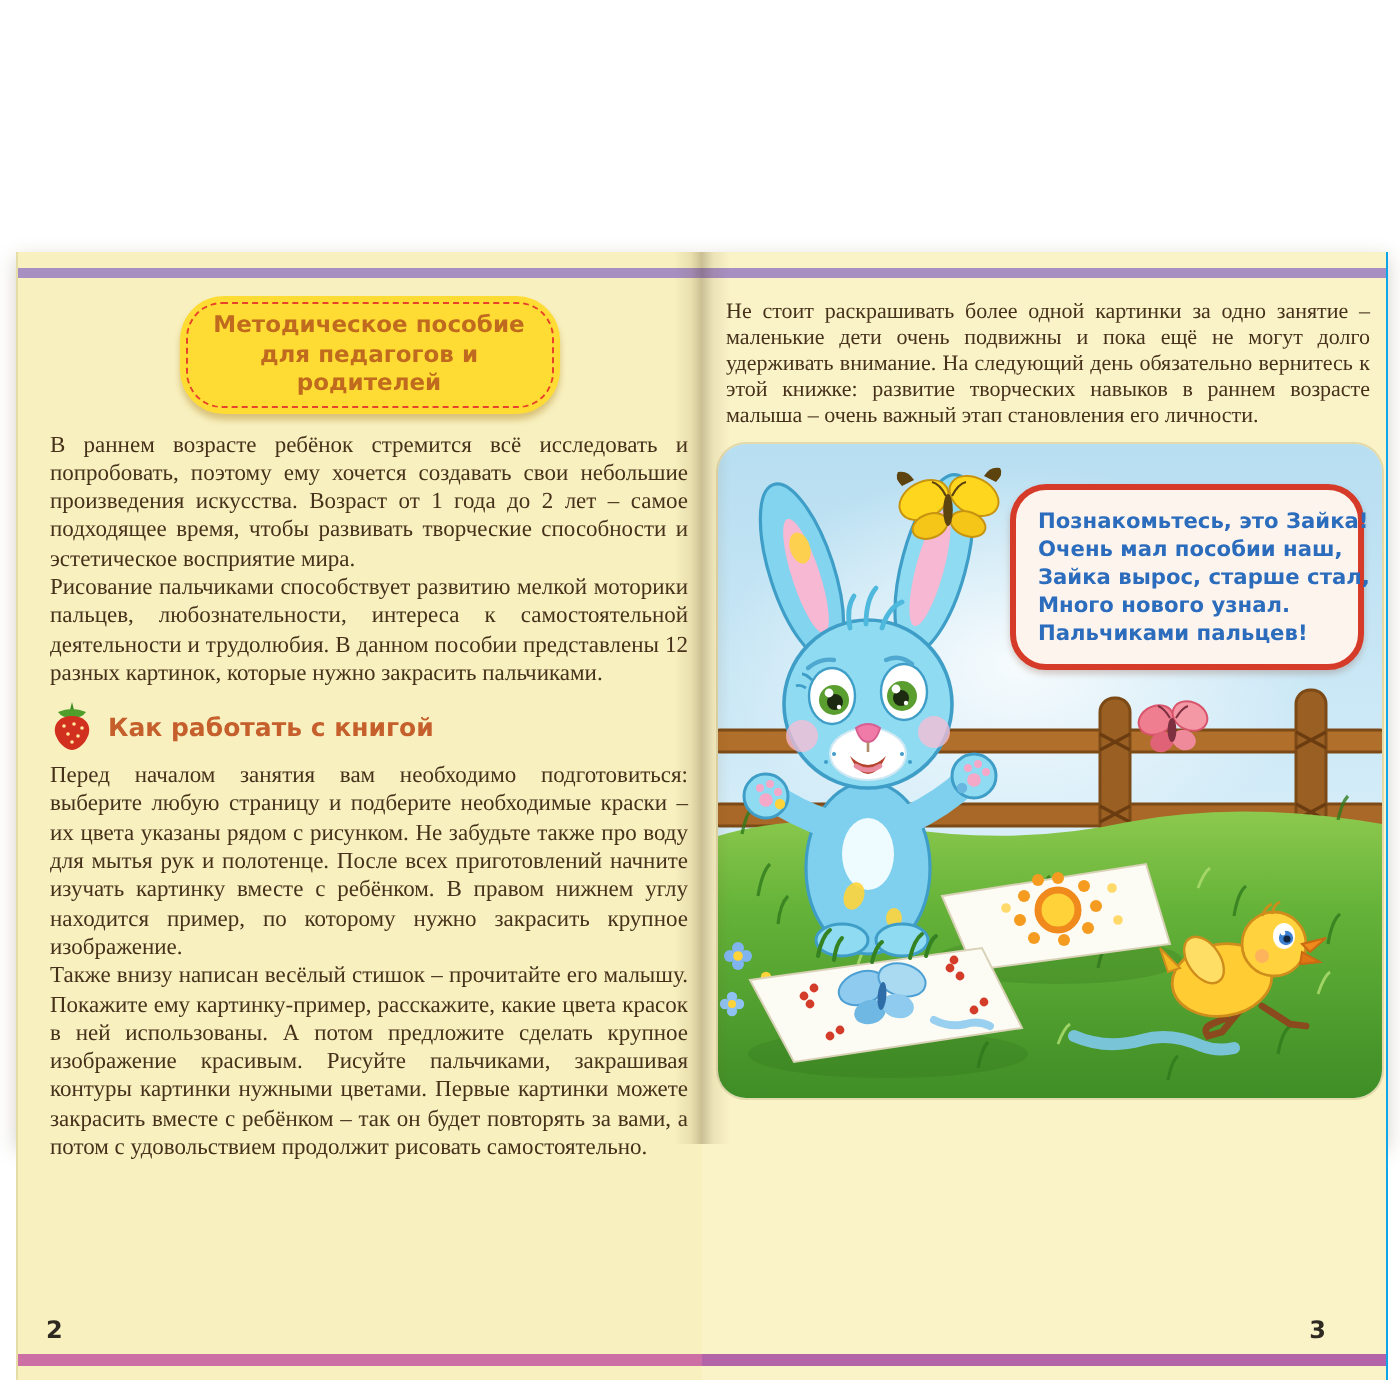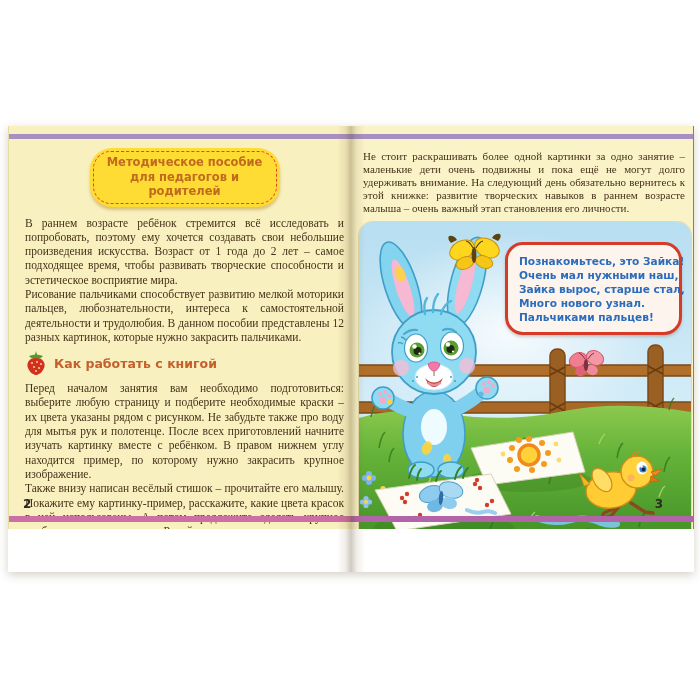--- a/index.html
+++ b/index.html
@@ -1,21 +1,21 @@
 <!DOCTYPE html>
 <html lang="ru"><head>
 <meta charset="utf-8">
 <style>
   html,body{margin:0;padding:0;}
   body{width:700px;height:700px;background:#ffffff;font-family:"Liberation Serif",serif;}
   .scene{position:relative;width:700px;height:700px;background:#ffffff;overflow:hidden;}
 
   .book{position:absolute;left:8px;top:126px;width:686px;height:446px;display:flex;
         box-shadow:0 3px 9px rgba(90,70,30,.25);}
-  .page{position:relative;width:343px;height:403px;overflow:hidden;}
+  .page{position:relative;width:343px;height:564px;overflow:hidden;}
   .page.left{background:#f8f0bf;border-left:1px solid #e6dca6;}
   .page.right{background:#faf3c8;border-right:1px solid #0ea5e9;}
 
   .stripe-top{position:absolute;top:8px;left:0;right:0;height:5px;background:#a78fc2;}
   .stripe-bottom{position:absolute;bottom:7px;left:0;right:0;height:6px;}
   .page.left  .stripe-bottom{background:#cb6fa4;}
   .page.right .stripe-bottom{background:#b364a9;}
 
   .gutter{position:absolute;left:50%;top:0;bottom:0;width:28px;transform:translateX(-50%);
     background:linear-gradient(to right,rgba(0,0,0,0) 0%,rgba(110,80,30,.10) 30%,
@@ -309,21 +309,21 @@
             <path d="M114 26 q-3 -6 -7 -7 M117 26 q3 -6 7 -7" stroke="#5d430e" stroke-width="1.1" fill="none"></path>
           </g>
 
           <g stroke="#358223" stroke-width="2" fill="none" stroke-linecap="round">
             <path d="M50 256 q2 -10 6 -13 M58 258 q1 -8 4 -11 M96 257 q2 -9 6 -12 M104 256 q2 -8 5 -10 M77 259 q2 -8 5 -10"></path>
           </g>
         </svg>
 
         <div class="bubble">
           <div class="poem-line">Познакомьтесь, это Зайка!</div>
-          <div class="poem-line">Очень мал нужными наш,</div>
+          <div class="poem-line">Очень мал пособии наш,</div>
           <div class="poem-line">Зайка вырос, старше стал,</div>
           <div class="poem-line">Много нового узнал.</div>
           <div class="poem-line">Пальчиками пальцев!</div>
         </div>
       </div>
 
       <div class="pagenum pn-right">3</div>
       <div class="stripe-bottom"></div>
     </div>
 

